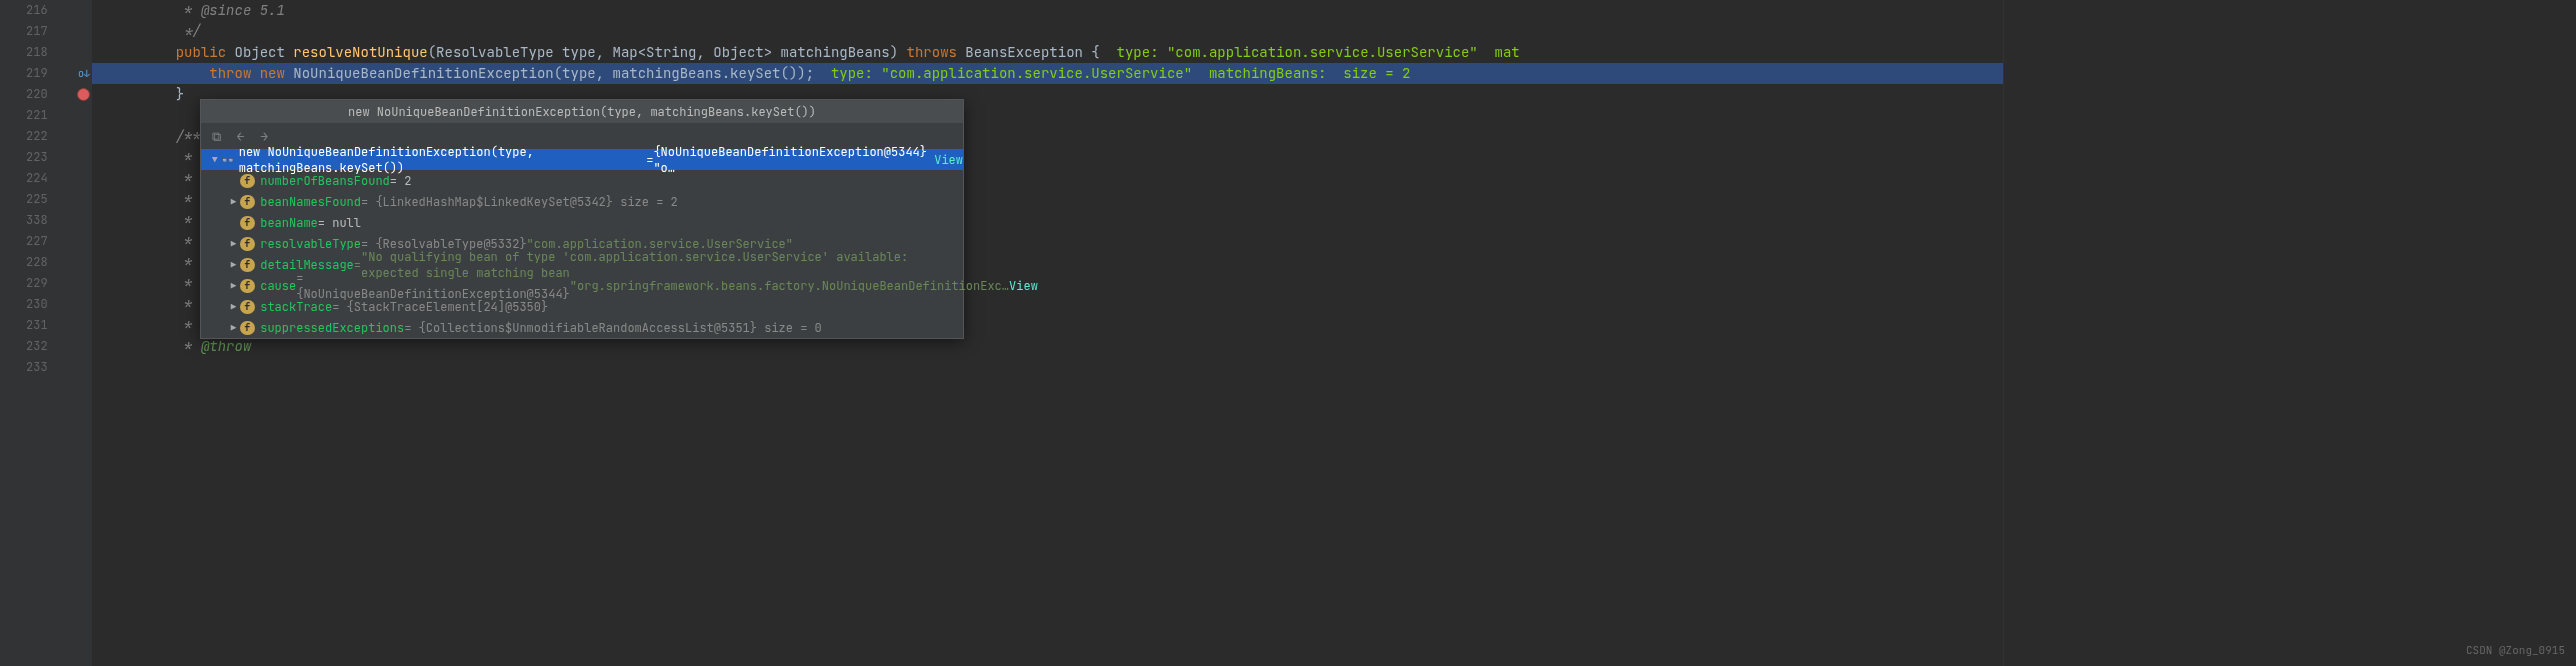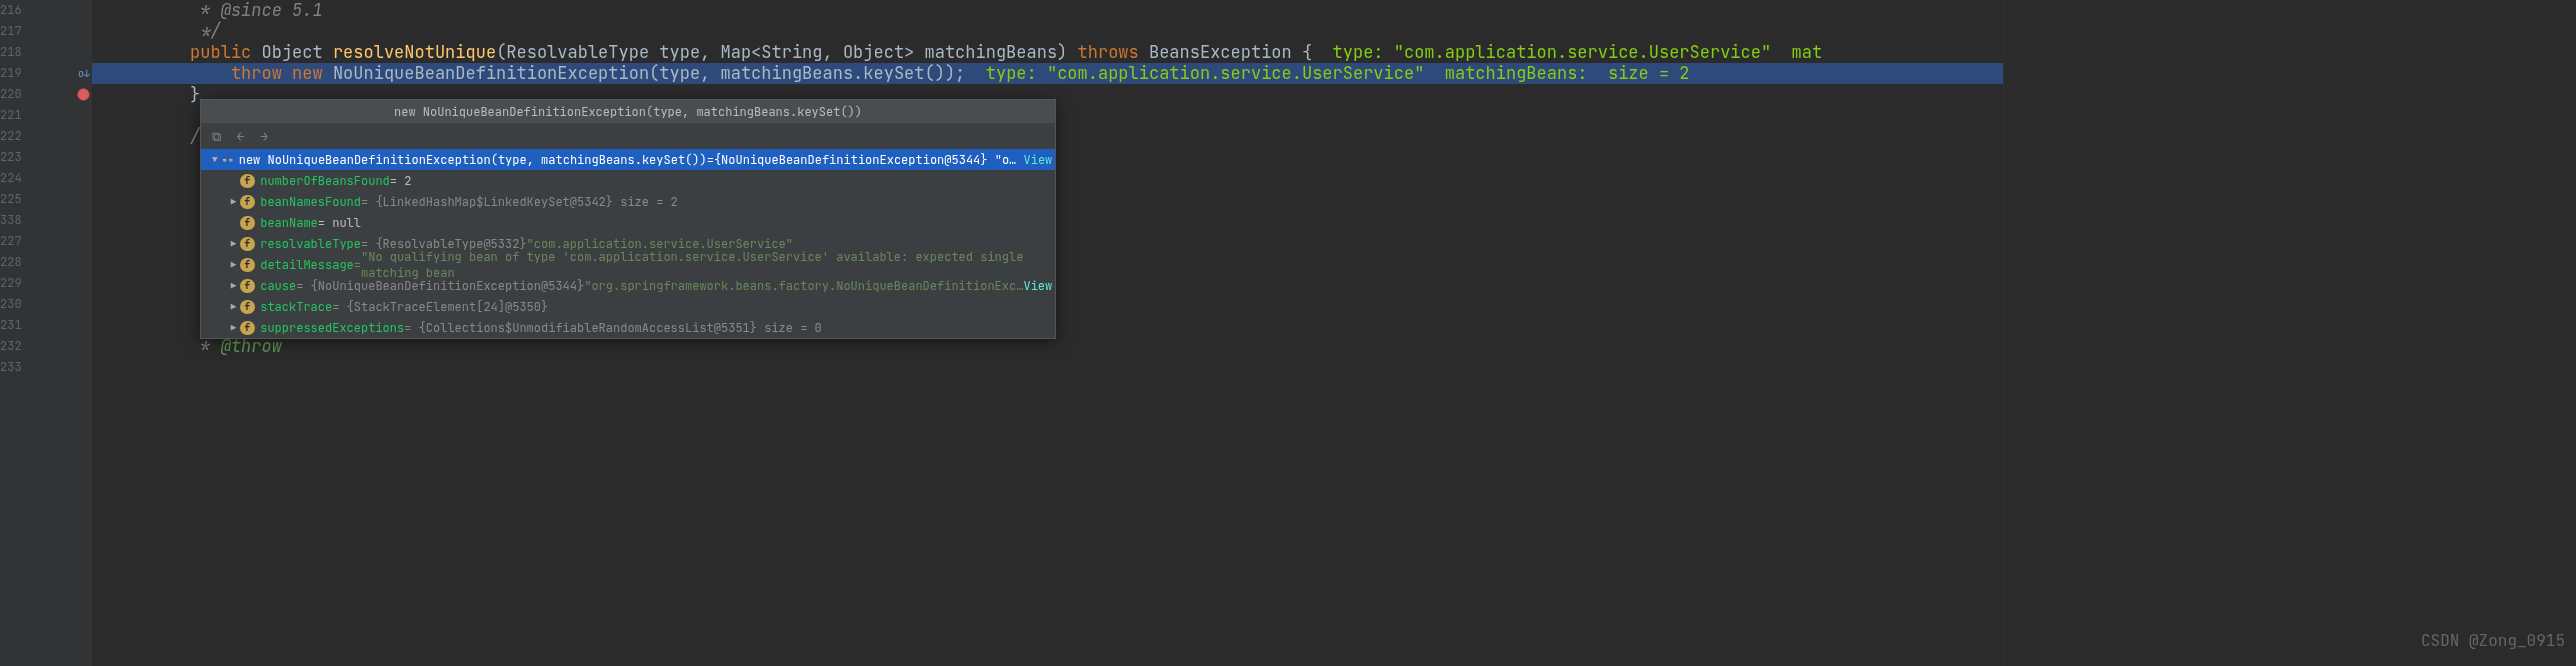--- a/index.html
+++ b/index.html
@@ -1,48 +1,48 @@
 <!DOCTYPE html>
 <html style="font-size:14.7px"><head>
 <meta charset="utf-8">
 <style>
 *{margin:0;padding:0;box-sizing:border-box}
 body{background:#2b2b2b;font-family:'JetBrains Mono','Consolas',monospace;font-size:13px;overflow:hidden;width:2576px;height:667px;position:relative}
 .editor{display:flex;height:100%}
-.gutter{width:92px;background:#313335;color:#606366;text-align:left;padding-right:18.4px;line-height:21px;font-size:12px;flex-shrink:0;position:relative}
+.gutter{width:92px;background:#313335;color:#606366;text-align:center;padding-right:18.4px;line-height:21px;font-size:12px;flex-shrink:0;position:relative}
 .gutter-line{height:21px;position:relative}
 .gutter-icons{position:absolute;right:-16.5px;top:0;display:flex;align-items:center;height:21px}
 .code-area{flex:1;position:relative;background:#2b2b2b}
-.code-line{height:21px;line-height:21px;white-space:pre;font-size:17px;color:#a9b7c6;padding-left:16.5px}
+.code-line{height:21px;line-height:21px;white-space:pre;font-size:14px;color:#a9b7c6;padding-left:16.5px}
 .highlight-line{background:#2d4a7a}
 .kw{color:#cc7832}
 .ann{color:#bbb529}
 .com{color:#808080;font-style:italic}
 .method{color:#ffc66d}
 .tag{color:#629755;font-style:italic}
 .hint{color:#84cc16;}
-.popup{position:absolute;left:200px;top:99px;width:856px;background:#3c3f41;border:0.9px solid #555;box-shadow:0 3.7px 14.7px rgba(0,0,0,.5);z-index:100}
+.popup{position:absolute;left:200px;top:99px;width:764px;background:#3c3f41;border:0.9px solid #555;box-shadow:0 3.7px 14.7px rgba(0,0,0,.5);z-index:100}
 .popup-title{background:#4a4d4f;padding:3.7px 11px;font-size:12px;color:#bbb;text-align:center}
 .popup-toolbar{background:#3c3f41;padding:3.7px 7.3px;display:flex;gap:7.3px;align-items:center;height:26px}
 .tb-icon{width:16.5px;height:16.5px;opacity:.6;display:flex;align-items:center;justify-content:center;color:#aaa;font-size:13px}
 .popup-tree{padding:0}
 .tree-row{display:flex;align-items:center;height:21px;padding-left:7.3px;font-size:12px;color:#bbb}
 .tree-row.sel{background:#1f5fbf;color:#fff}
 .expand{width:13px;text-align:center;color:#aaa;font-size:9.2px;flex-shrink:0}
 .field-icon{width:14.7px;height:14.7px;border-radius:50%;background:#c7a54f;color:#2b2b2b;font-size:10px;font-weight:bold;display:inline-flex;align-items:center;justify-content:center;margin-right:5.5px;flex-shrink:0}
 .glasses{margin-right:3.7px;font-size:11px;opacity:.85}
 .fname{color:#22c55e}
 .fval{color:#bbb}
 .fstr{color:#6a8759}
 .ftype{color:#888}
 .viewlink{color:#5eead4;cursor:pointer}
 .right-strip{position:absolute;right:0;top:0;width:573px;height:100%;background:#2b2b2b;border-left:0.9px solid #323232}
 .bp-icon{width:13px;height:13px;border-radius:50%;background:#db5c5c;display:inline-block;border:0.9px solid #8b3a3a}
 .ov-icon{color:#5c9cd6;font-size:10px}
-.watermark{position:absolute;right:11px;bottom:16px;font-size:16px;color:#666}
+.watermark{position:absolute;right:11px;bottom:10px;font-size:11px;color:#666}
 </style>
 </head>
 <body>
 
 <div class="editor">
   <div class="gutter">
     <div class="gutter-line"><span>216</span></div>
     <div class="gutter-line"><span>217</span></div>
     <div class="gutter-line"><span>218</span></div>
     <div class="gutter-line"><span>219</span><span class="gutter-icons">

